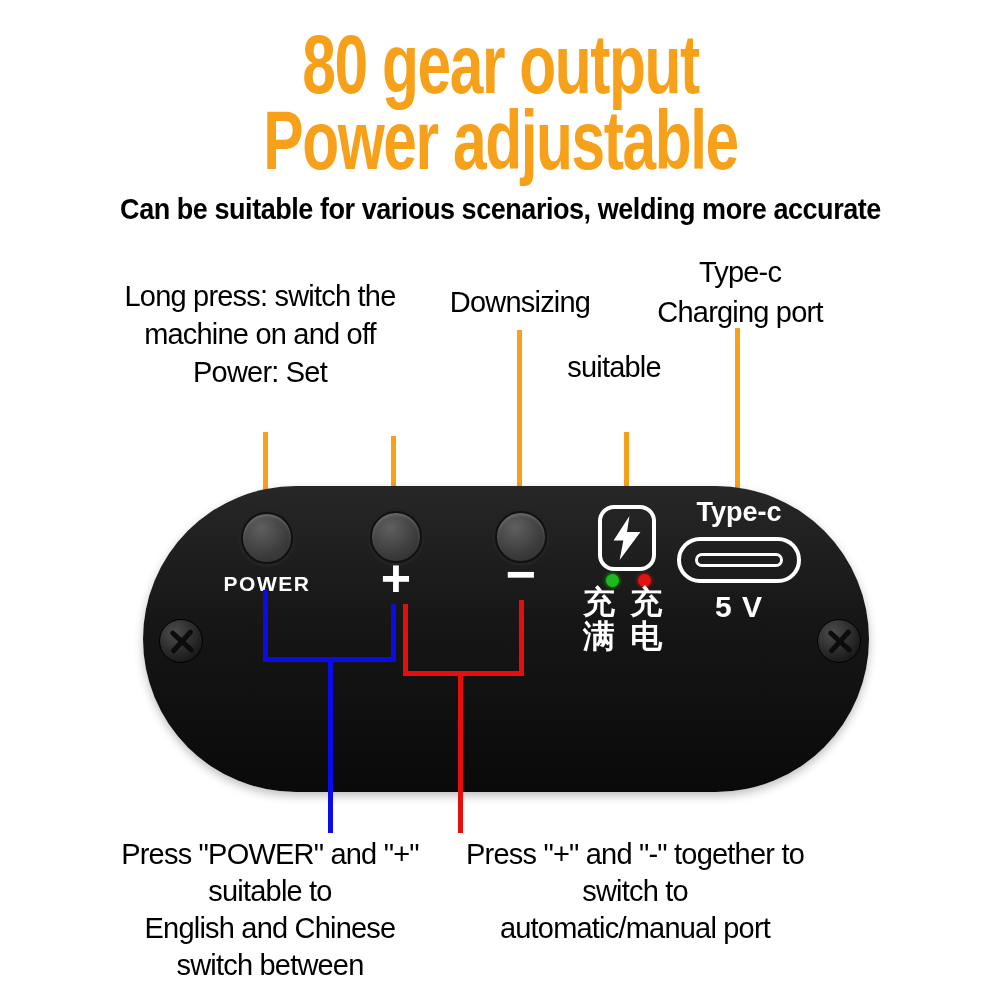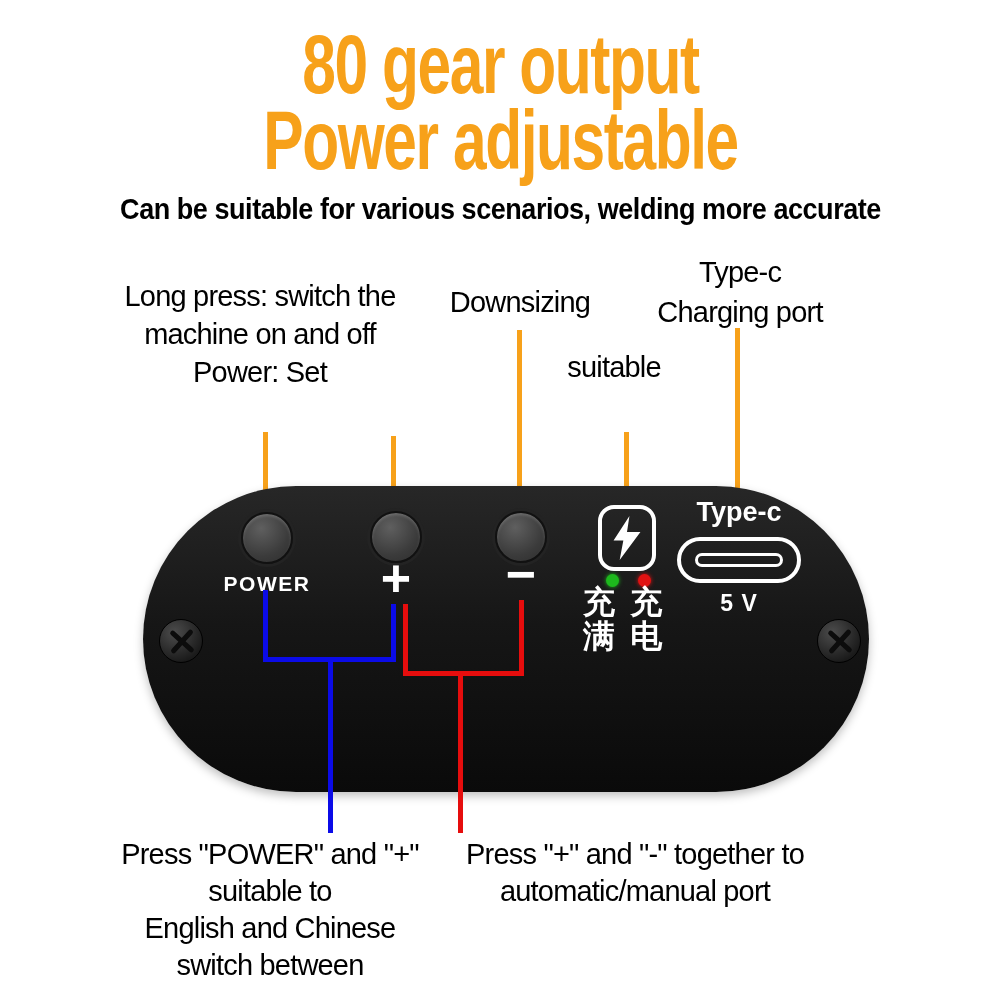--- a/index.html
+++ b/index.html
@@ -111,21 +111,21 @@
     </div>
     <div class="abs dot green" style="left:463px; top:88px;"></div>
     <div class="abs dot red" style="left:495px; top:88px;"></div>
     <div class="abs cn" style="left:440px; top:100px; width:110px;">充 充</div>
     <div class="abs cn" style="left:440px; top:134px; width:110px;">满 电</div>
 
     <div class="abs btn-label" style="left:536px; top:11px; width:120px; font-size:27px;">Type-c</div>
     <div class="abs port" style="left:534px; top:51px; width:124px; height:46px;">
       <div class="port-inner"></div>
     </div>
-    <div class="abs btn-label" style="left:556px; top:104px; width:80px; font-size:23px; letter-spacing:1px;">5 V</div>
+    <div class="abs btn-label" style="left:556px; top:104px; width:80px; font-size:30px; letter-spacing:1px;">5 V</div>
 
     <div class="abs screw" style="left:16px; top:133px;">
       <span class="bar b1"></span>
       <span class="bar b2"></span>
     </div>
     <div class="abs screw" style="left:674px; top:133px;">
       <span class="bar b1"></span>
       <span class="bar b2"></span>
     </div>
   </div>
@@ -141,16 +141,17 @@
   <div class="abs rline" style="left:458px; top:671px; width:5px; height:162px;"></div>
 
   <div class="abs combo-text" style="left:95px; top:836px; width:350px;">
     <div>Press "POWER" and "+"</div>
     <div>suitable to</div>
     <div>English and Chinese</div>
     <div>switch between</div>
   </div>
   <div class="abs combo-text" style="left:435px; top:836px; width:400px;">
     <div>Press "+" and "-" together to</div>
+    <div>switch to</div>
     <div>automatic/manual port</div>
   </div>
 
 </div>
 
 </body></html>

